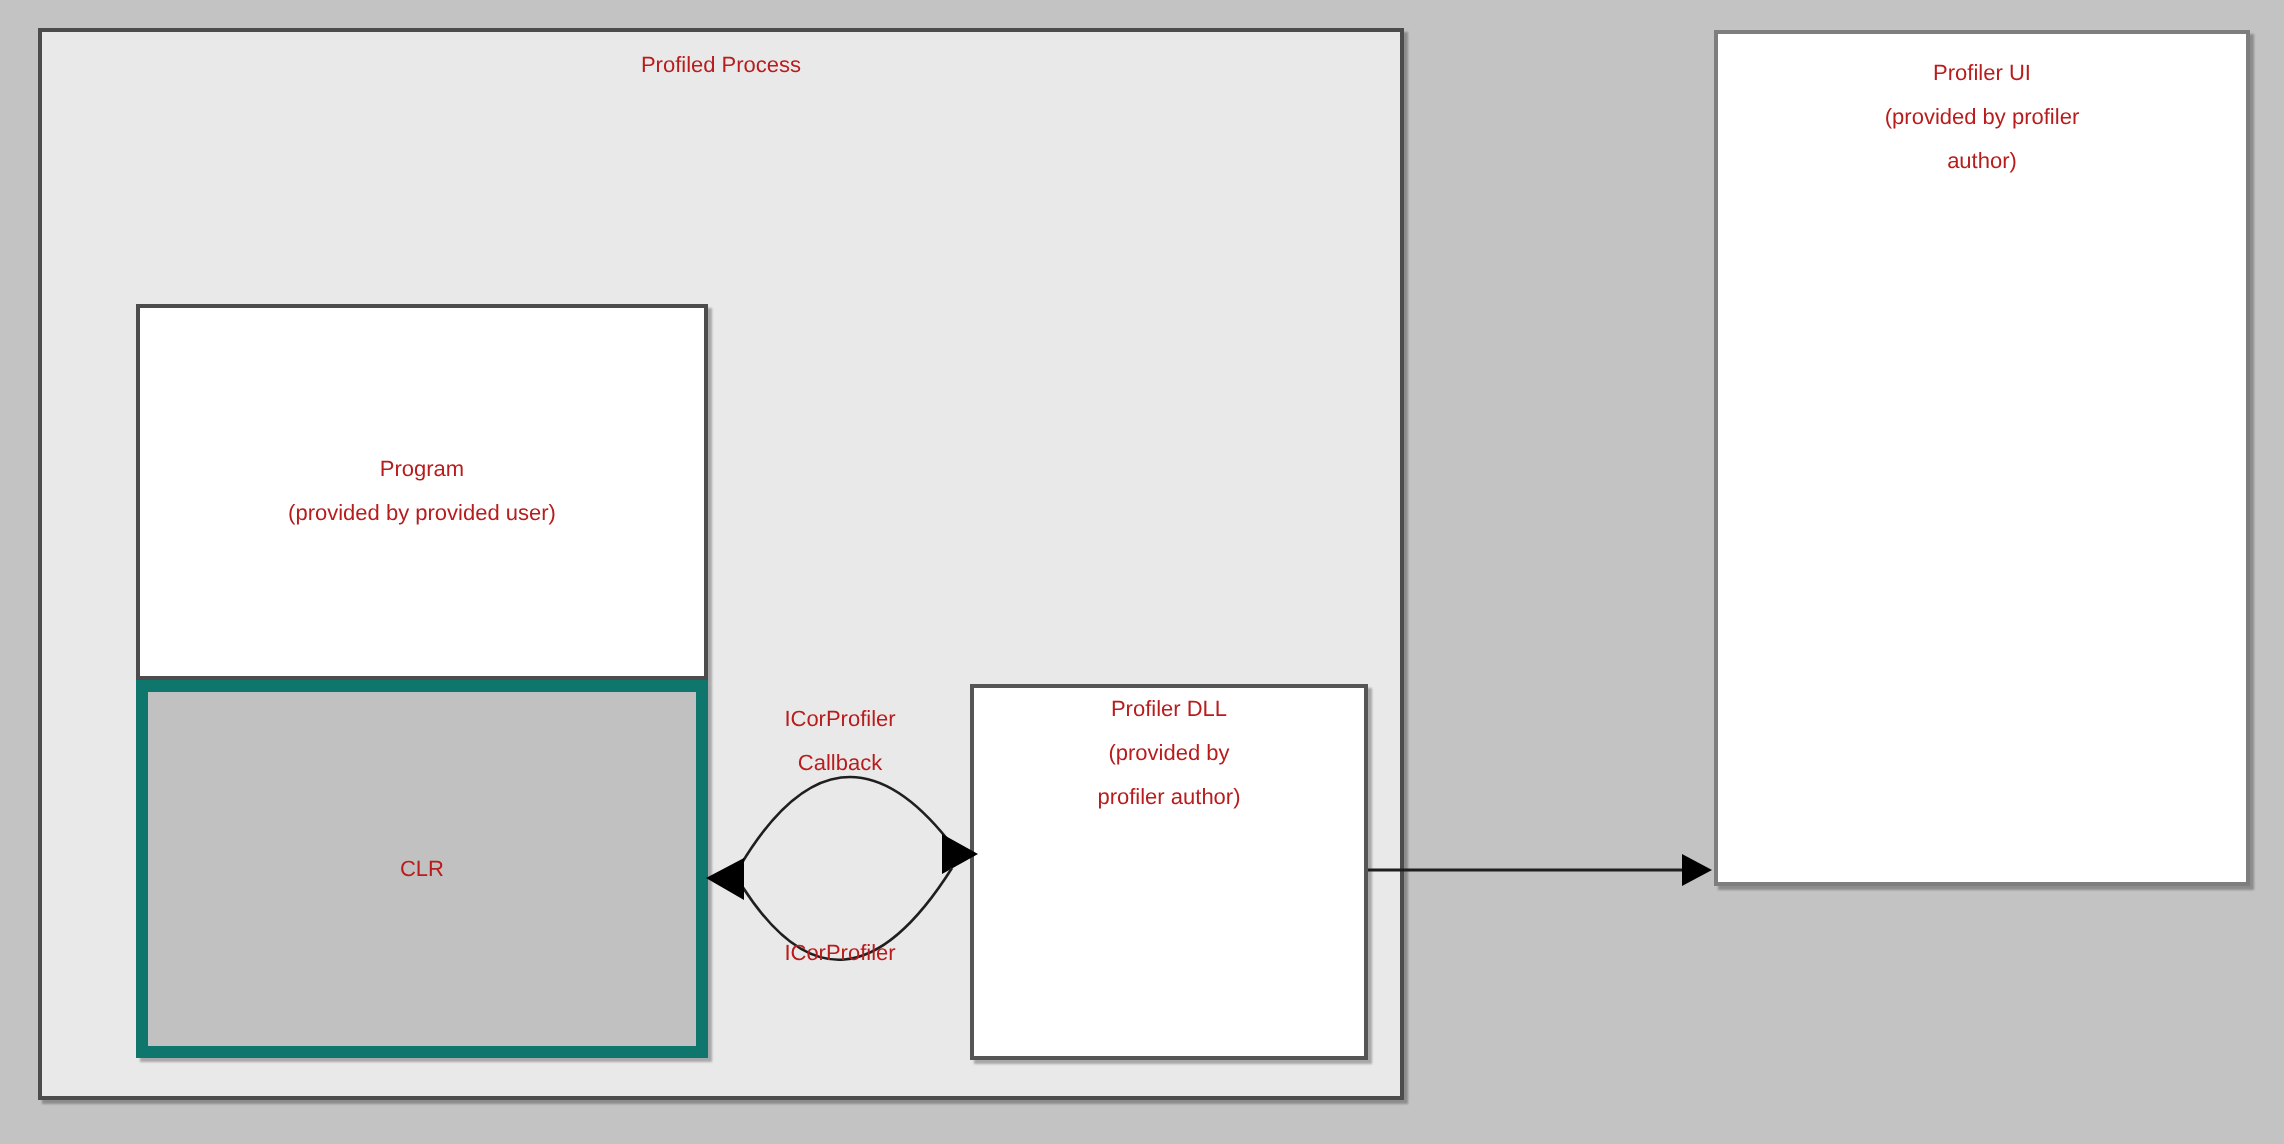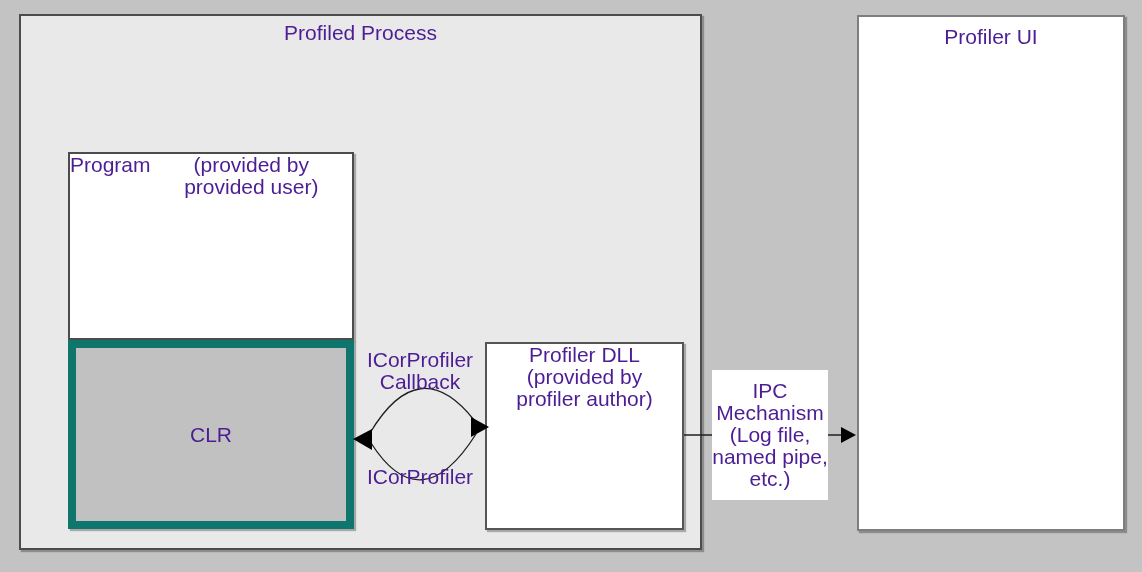--- a/index.html
+++ b/index.html
@@ -2,54 +2,54 @@
 <html><head>
 <meta charset="utf-8">
 <style>
   html,body{margin:0;padding:0;background:#c3c3c3;}
   .canvas{
     position:relative;
     width:1142px;height:572px;
     background:#c3c3c3;
     overflow:hidden;
     font-family:"Liberation Sans", sans-serif;
-    color:#4c1d95;
-    font-size:21px;
+    color:#b91c1c;
+    font-size:11px;
     line-height:22px;
   }
   .box{position:absolute;box-sizing:border-box;}
   .shadow{box-shadow:2px 2px 1px rgba(0,0,0,0.28);}
   .profiled-process{
     left:19px;top:14px;width:683px;height:536px;
     background:#e9e9e9;border:2px solid #4c4c4c;
   }
   .pp-title{
     position:absolute;left:19px;top:22px;width:683px;
     text-align:center;
   }
   .program{
     left:68px;top:152px;width:286px;height:188px;
     background:#ffffff;border:2px solid #4c4c4c;
-    display:flex;flex-direction:row;justify-content:center;
+    display:flex;flex-direction:column;justify-content:center;
     text-align:center;
   }
   .clr{
     left:68px;top:340px;width:286px;height:189px;
-    background:#c1c1c1;border:8px solid #0f766e;
+    background:#c1c1c1;border:6px solid #0f766e;
     display:flex;flex-direction:column;justify-content:center;
     text-align:center;
   }
   .profiler-dll{
     left:485px;top:342px;width:199px;height:188px;
     background:#ffffff;border:2px solid #555555;
     display:flex;flex-direction:column;justify-content:flex-start;
     text-align:center;
   }
   .profiler-ui{
-    left:857px;top:15px;width:268px;height:516px;
+    left:857px;top:15px;width:268px;height:428px;
     background:#ffffff;border:2px solid #7e7e7e;
     text-align:center;
     padding-top:9px;
   }
   .ipc{
     left:712px;top:370px;width:116px;height:130px;
     background:#ffffff;
     display:flex;flex-direction:column;justify-content:center;
     text-align:center;
     z-index:3;
@@ -82,41 +82,36 @@
   </div>
 
   <div class="box shadow profiler-dll">
     <div>Profiler DLL</div>
     <div>(provided by</div>
     <div>profiler author)</div>
   </div>
 
   <div class="box shadow profiler-ui">
     <div>Profiler UI</div>
+    <div>(provided by profiler</div>
+    <div>author)</div>
   </div>
 
   <svg class="arrow-layer" width="1142" height="572" viewBox="0 0 1142 572">
 
     <path d="M 370 433 Q 419 351 474 420" fill="none" stroke="#1f1f1f" stroke-width="1.3"></path>
     <polygon points="489,427 471,417 471,437" fill="#000000"></polygon>
 
     <path d="M 476 434 Q 421 521 371 443" fill="none" stroke="#1f1f1f" stroke-width="1.3"></path>
     <polygon points="353,439 372,429 372,450" fill="#000000"></polygon>
 
     <line x1="684" y1="435" x2="842" y2="435" stroke="#1f1f1f" stroke-width="1.5"></line>
     <polygon points="856,435 841,427 841,443" fill="#000000"></polygon>
   </svg>
 
-  <div class="box ipc">
-    <div>IPC</div>
-    <div>Mechanism</div>
-    <div>(Log file,</div>
-    <div>named pipe,</div>
-    <div>etc.)</div>
-  </div>
 
   <div class="conn-label callback-label">
     <div>ICorProfiler</div>
     <div>Callback</div>
   </div>
   <div class="conn-label info-label">
     <div>ICorProfiler</div>
   </div>
 
 </div>

